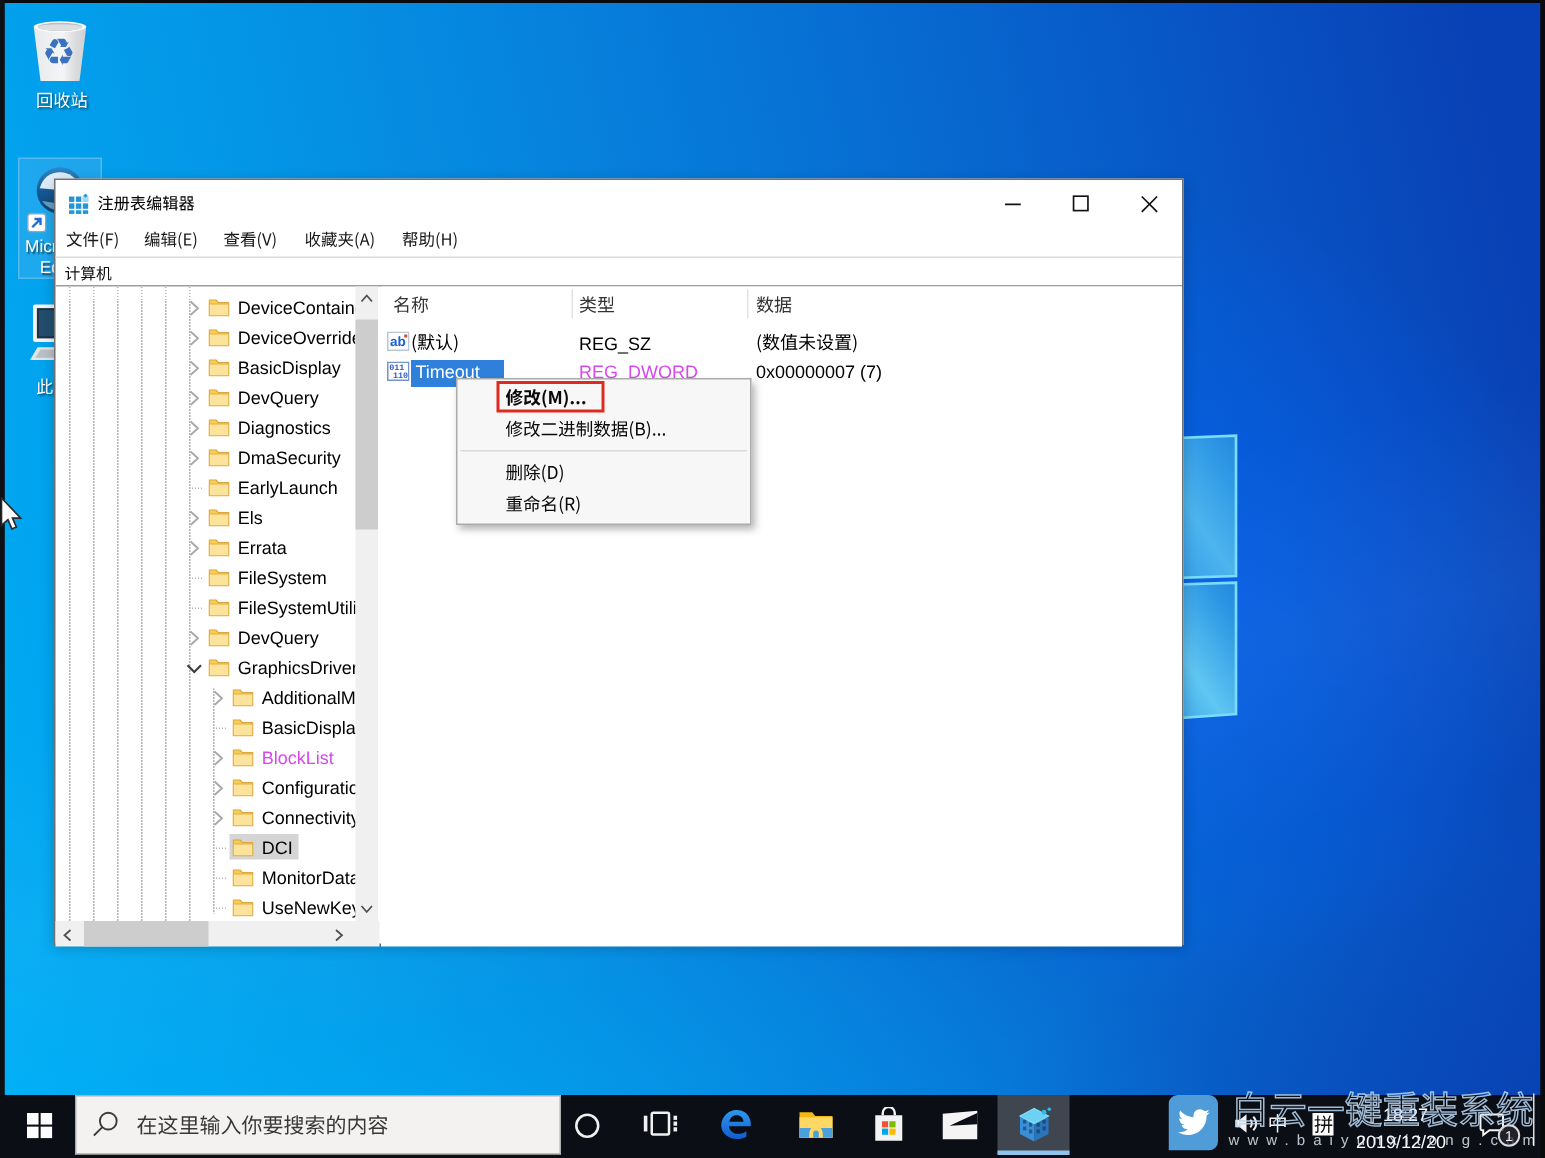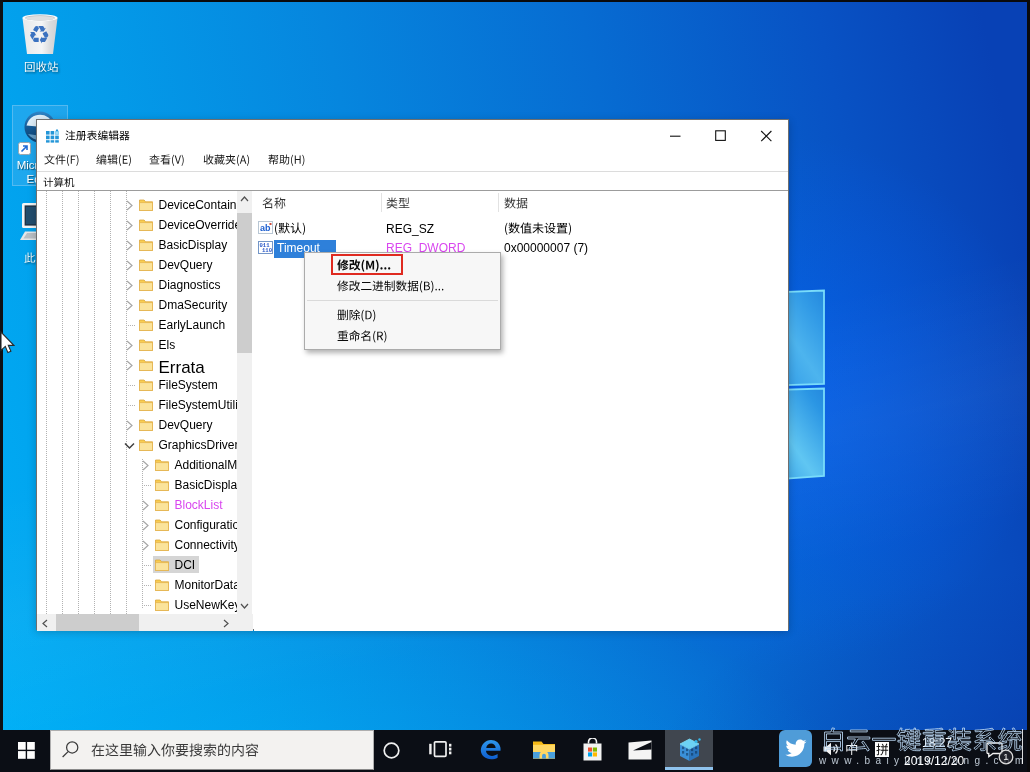--- a/index.html
+++ b/index.html
@@ -215,21 +215,21 @@
       <path d="M0.5 3.6 h13 v7.9 h-13 z" fill="#fbe39b" stroke="#e2b04a" stroke-width="0.7"></path>
     </svg>
 <div class="abs" style="left:122px;top:147.10000000000002px;font-size:12px;color:#000;white-space:nowrap">Els</div>
 <svg class="abs" style="left:89px;top:169.3px" width="7" height="11" viewBox="0 0 7 11">
       <path d="M1 1 L6 5.5 L1 10" fill="none" stroke="#a6a6a6" stroke-width="1.2"></path>
     </svg>
 <svg class="abs" style="left:102.5px;top:167.8px" width="14" height="12" viewBox="0 0 14 12">
       <path d="M0.5 1 h4.6 l1.5 1.8 h6.9 v8.7 h-13 z" fill="#f9cd50" stroke="#dba63e" stroke-width="0.8"></path>
       <path d="M0.5 3.6 h13 v7.9 h-13 z" fill="#fbe39b" stroke="#e2b04a" stroke-width="0.7"></path>
     </svg>
-<div class="abs" style="left:122px;top:167.10000000000002px;font-size:17px;color:#000;white-space:nowrap">Errata</div>
+<div class="abs" style="left:122px;top:167.10000000000002px;font-size:12px;color:#000;white-space:nowrap">Errata</div>
 <div class="abs" style="left:91px;top:193.8px;width:8px;height:1px;background-image:repeating-linear-gradient(to right,#b2b2b2 0,#b2b2b2 1px,transparent 1px,transparent 2px)"></div>
 <svg class="abs" style="left:102.5px;top:187.8px" width="14" height="12" viewBox="0 0 14 12">
       <path d="M0.5 1 h4.6 l1.5 1.8 h6.9 v8.7 h-13 z" fill="#f9cd50" stroke="#dba63e" stroke-width="0.8"></path>
       <path d="M0.5 3.6 h13 v7.9 h-13 z" fill="#fbe39b" stroke="#e2b04a" stroke-width="0.7"></path>
     </svg>
 <div class="abs" style="left:122px;top:187.10000000000002px;font-size:12px;color:#000;white-space:nowrap">FileSystem</div>
 <div class="abs" style="left:91px;top:213.8px;width:8px;height:1px;background-image:repeating-linear-gradient(to right,#b2b2b2 0,#b2b2b2 1px,transparent 1px,transparent 2px)"></div>
 <svg class="abs" style="left:102.5px;top:207.8px" width="14" height="12" viewBox="0 0 14 12">
       <path d="M0.5 1 h4.6 l1.5 1.8 h6.9 v8.7 h-13 z" fill="#f9cd50" stroke="#dba63e" stroke-width="0.8"></path>
       <path d="M0.5 3.6 h13 v7.9 h-13 z" fill="#fbe39b" stroke="#e2b04a" stroke-width="0.7"></path>

